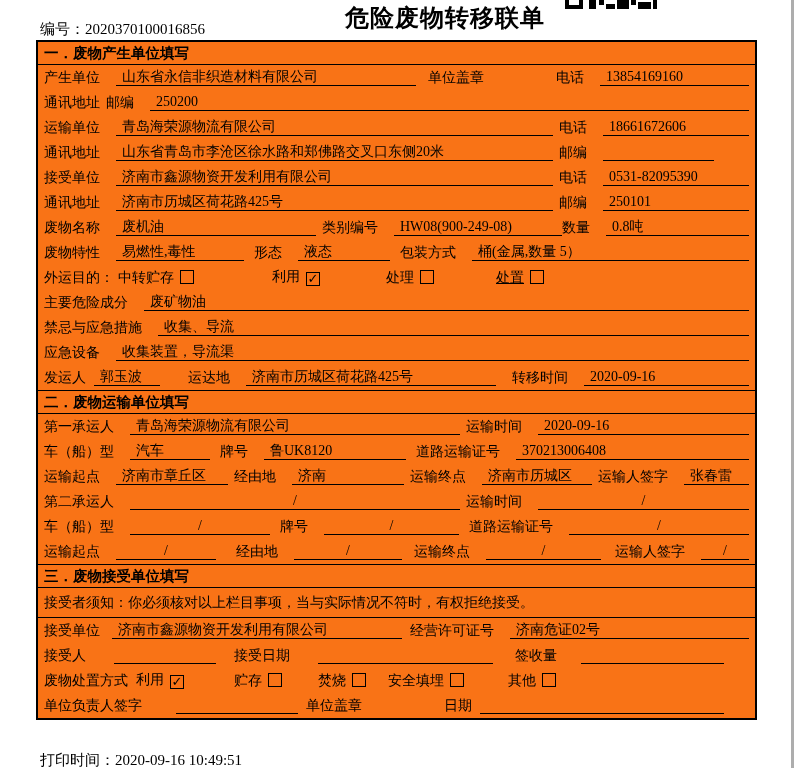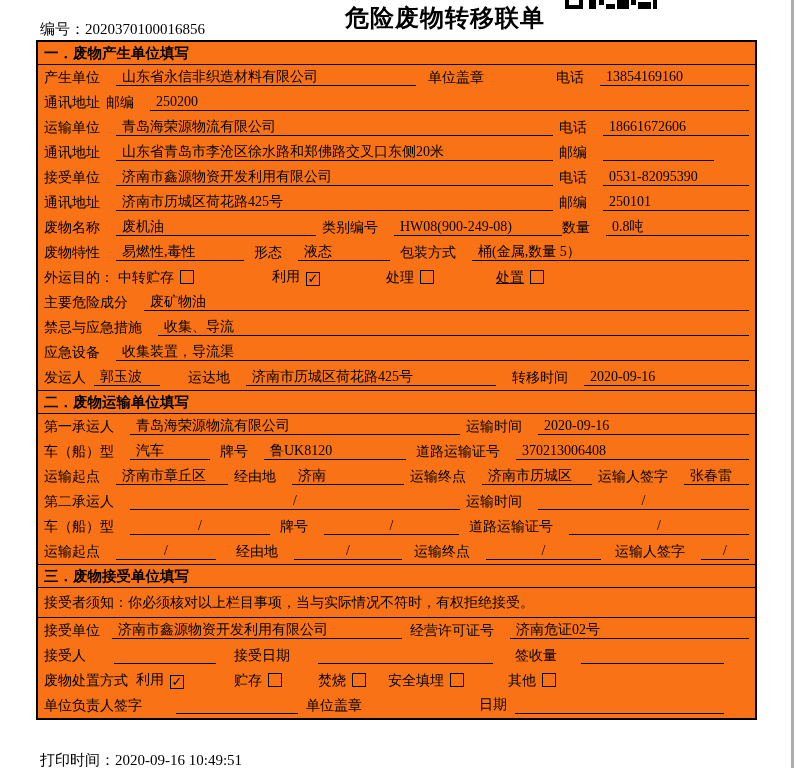--- a/index.html
+++ b/index.html
@@ -231,21 +231,21 @@
         <span class="chk" style="margin-left: 8px;"><span>利用</span><span class="chk-box">✓</span></span>
         <span class="chk" style="margin-left: 50px;"><span>贮存</span><span class="chk-box"></span></span>
         <span class="chk" style="margin-left: 36px;"><span>焚烧</span><span class="chk-box"></span></span>
         <span class="chk" style="margin-left: 22px;"><span>安全填埋</span><span class="chk-box"></span></span>
         <span class="chk" style="margin-left: 44px;"><span>其他</span><span class="chk-box"></span></span>
       </div>
       <div class="row">
         <span class="lbl">单位负责人签字</span>
         <span class="val" style="width: 122px; margin-left: 34px;"></span>
         <span class="lbl" style="margin-left: 8px;">单位盖章</span>
-        <span class="lbl" style="margin-left: 117px; font-family: Liberation Mono, monospace;">日期</span>
+        <span class="lbl" style="margin-left: 82px;">日期</span>
         <span class="val fill" style="margin-left: 8px; margin-right: 25px;"></span>
       </div>
     </div>
 
   <div class="print-time">
     <span>打印时间：</span><span>2020-09-16 10:49:51</span>
   </div>
 
 </div>
 

